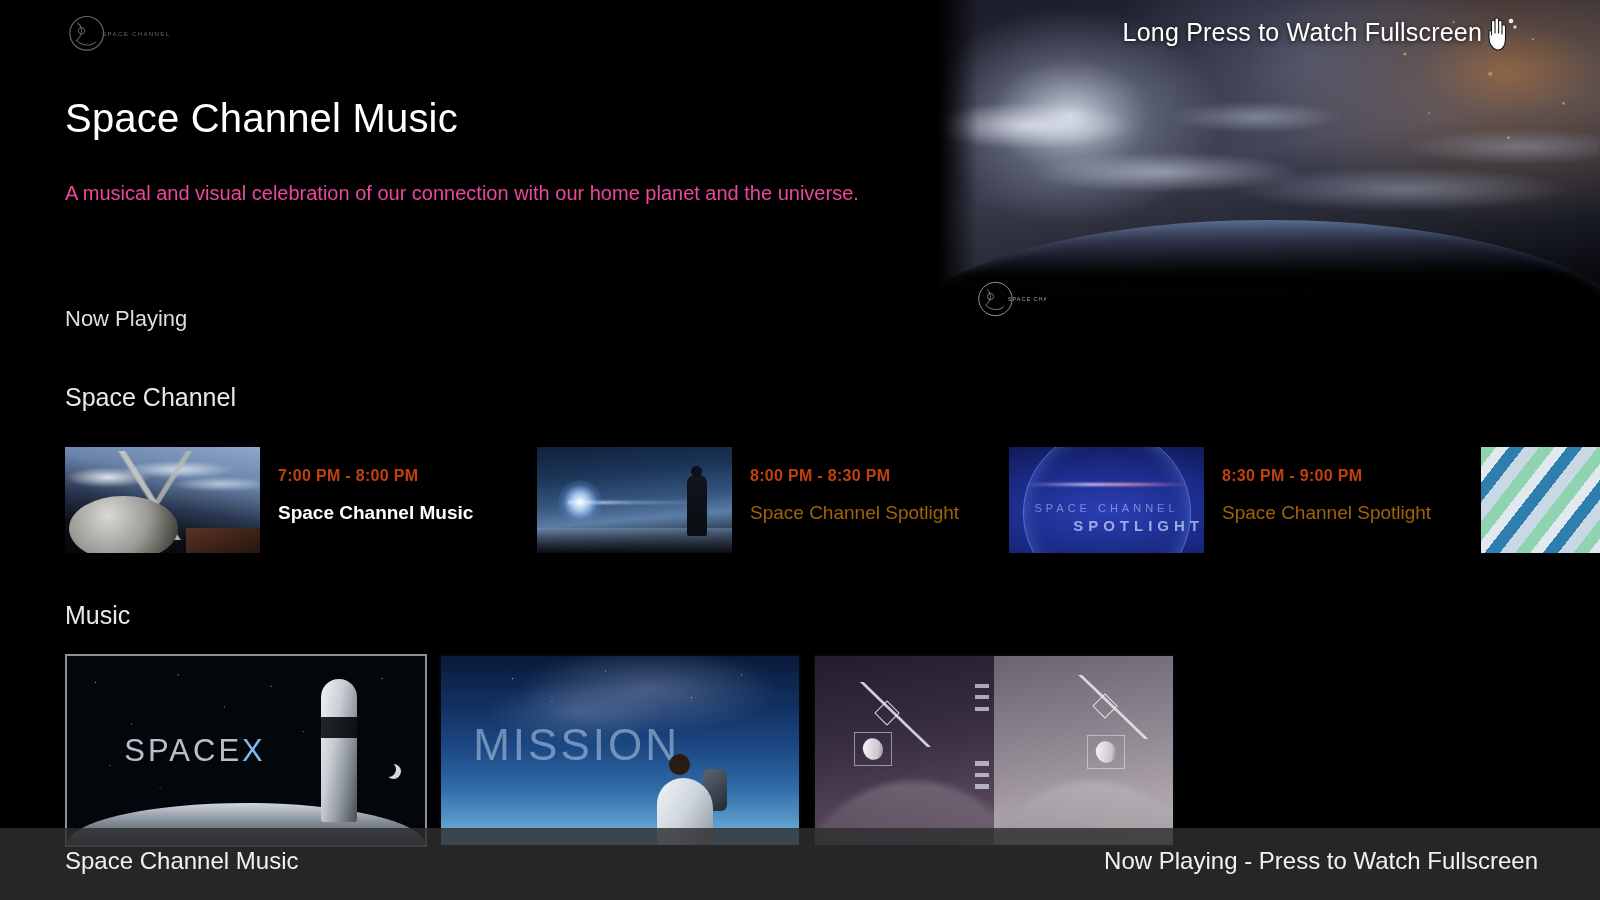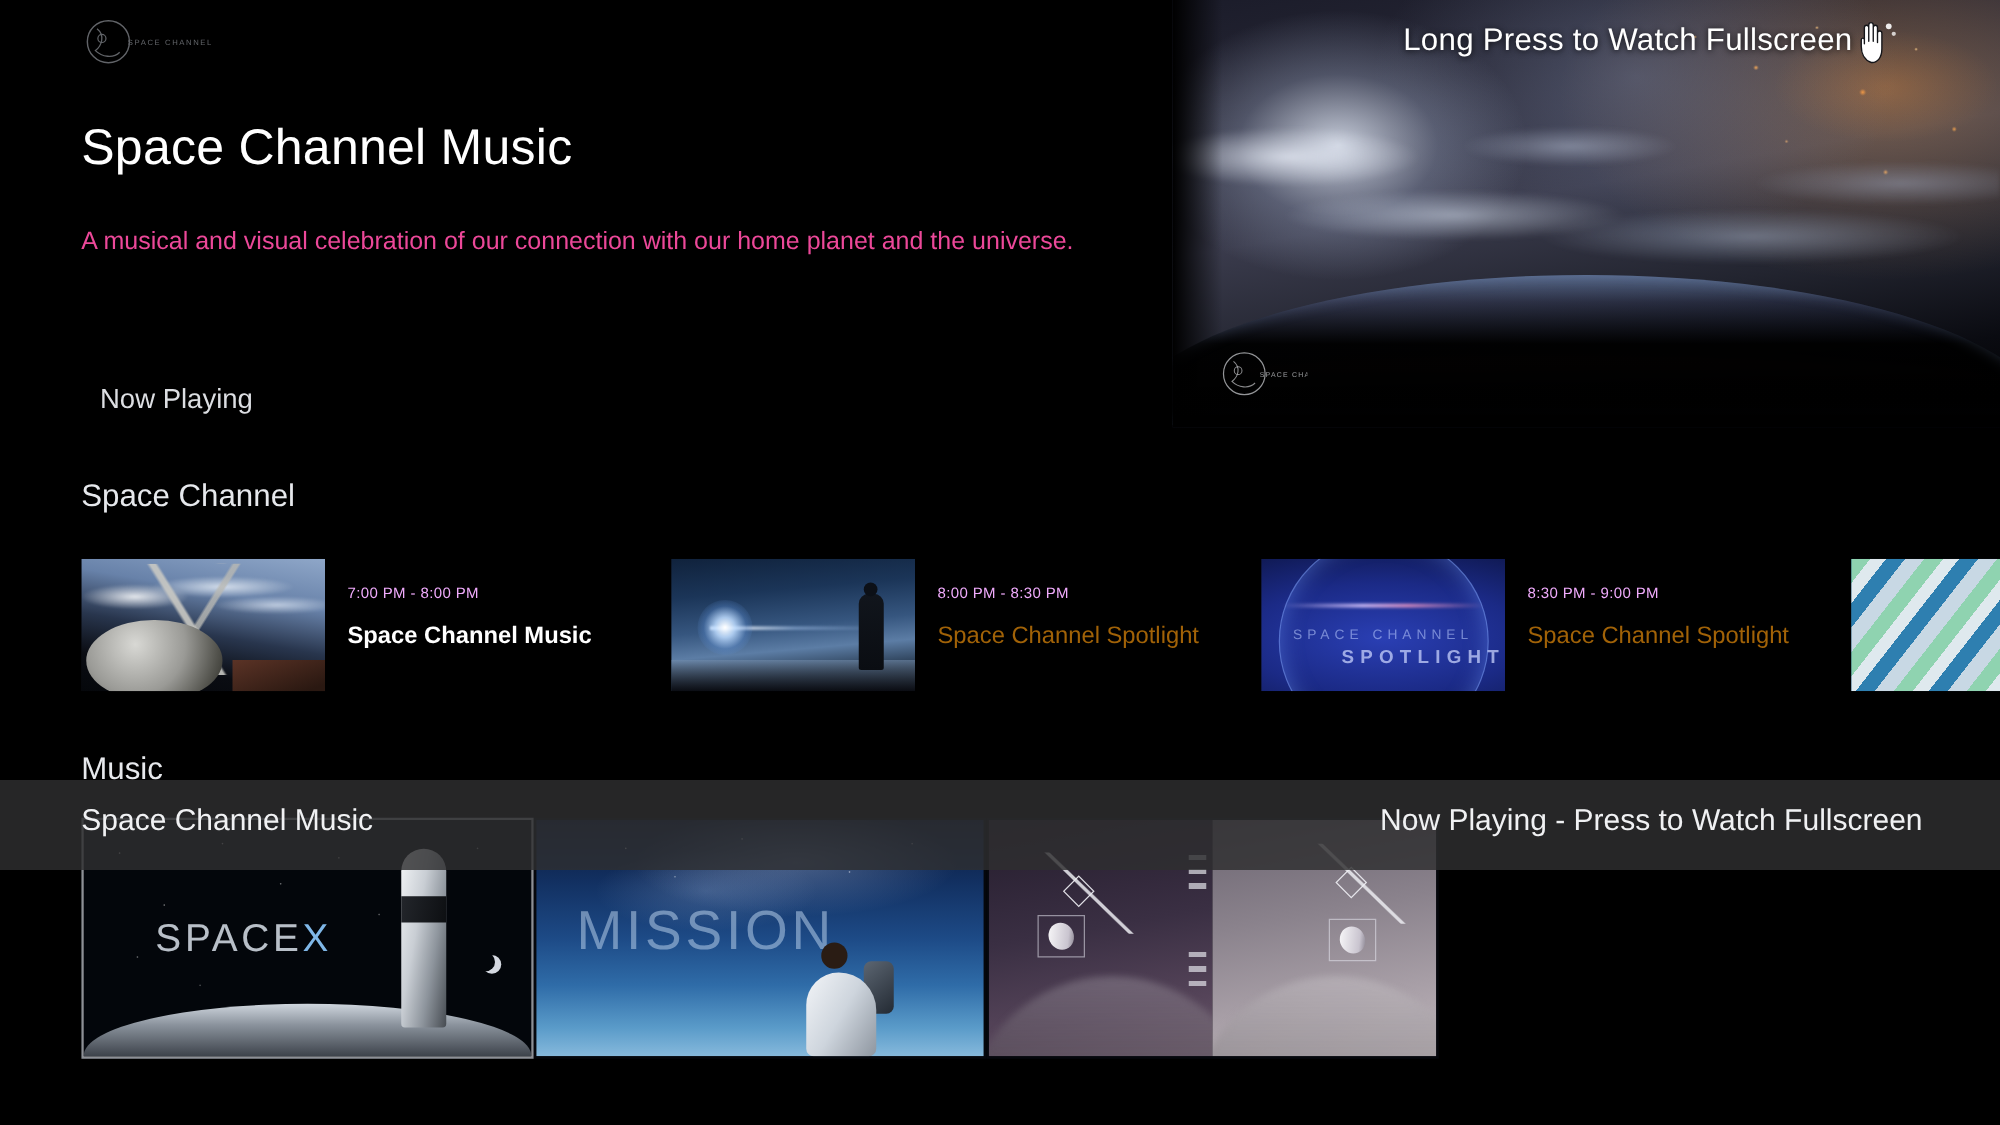--- a/index.html
+++ b/index.html
@@ -3,21 +3,21 @@
 <meta charset="utf-8">
 <style>
   * { margin:0; padding:0; box-sizing:border-box; }
   html, body {
     width:1600px; height:900px;
     background:#000;
     overflow:hidden;
     font-family:"Liberation Sans", sans-serif;
     color:#fff;
   }
-  #app { position:relative; width:1600px; height:696px; background:#000; }
+  #app { position:relative; width:1600px; height:900px; background:#000; }
 
   
   .hero {
     position:absolute; left:938px; top:0; width:662px; height:342px;
     overflow:hidden; background:#05060c;
   }
   .hero-sky {
     position:absolute; inset:0;
     background:
       radial-gradient(ellipse 210px 150px at 20% 34%, rgba(225,232,245,.85) 0%, rgba(160,172,200,.35) 38%, rgba(0,0,0,0) 72%),
@@ -90,37 +90,37 @@
   }
   .page-desc {
     position:absolute; left:65px; top:178px; width:840px;
     font-size:20px; line-height:31px; font-weight:400; color:#ec4899;
   }
 
   .section-label {
     position:absolute; left:65px;
     font-size:22px; font-weight:400; color:#dcdee2;
   }
-  #now-playing-label { top:306px;margin-left:15px; }
+  #now-playing-label { top:306px; }
   #space-channel-label { top:383px; font-size:25px; color:#e6e8ec; }
   #news-label { top:601px; font-size:25px; color:#e6e8ec; }
 
   
   .schedule-row {
     position:absolute; left:65px; top:447px; width:1535px; height:106px;
     display:flex; align-items:flex-start; gap:0; overflow:hidden;
   }
   .schedule-item { display:flex; align-items:flex-start; flex:0 0 auto; }
   .schedule-thumb {
     width:195px; height:106px; flex:0 0 auto; overflow:hidden; position:relative;
     background:#0b0e15;
   }
   .schedule-meta { padding:20px 0 0 18px; width:277px; }
   .schedule-time {
-    font-size:12px; font-weight:400; color:#f0abfc; letter-spacing:.3px;
+    font-size:16px; font-weight:700; color:#c2410c; letter-spacing:.3px;
   }
   .schedule-name {
     margin-top:17px; font-size:19px; color:#a16207; white-space:nowrap;
   }
   .schedule-name.active { font-weight:700; color:#fff; }
 
   
   .art-iss {
     position:absolute; inset:0;
     background:
@@ -204,21 +204,21 @@
   
   .art-green { position:absolute; inset:0;
     background:
       repeating-linear-gradient(128deg, #8fd3b0 0px, #8fd3b0 12px, #dfe9ee 12px, #dfe9ee 22px, #2e7fb0 22px, #2e7fb0 34px, #c8d8e4 34px, #c8d8e4 46px),
       #2e7fb0;
   }
 
   
   .news-row {
     position:absolute; left:65px; top:654px; width:1535px; height:200px;
-    display:flex; gap:0; overflow:hidden;
+    display:flex; gap:12px; overflow:hidden;
   }
   .news-card {
     flex:0 0 auto; width:362px; height:193px; position:relative;
     overflow:hidden; background:#05070c;
     border:2px solid transparent;
   }
   .news-card.selected { border-color:#8d9096; }
 
   .art-spacex { position:absolute; inset:0; background:#03060b; }
   .art-spacex-stars {

